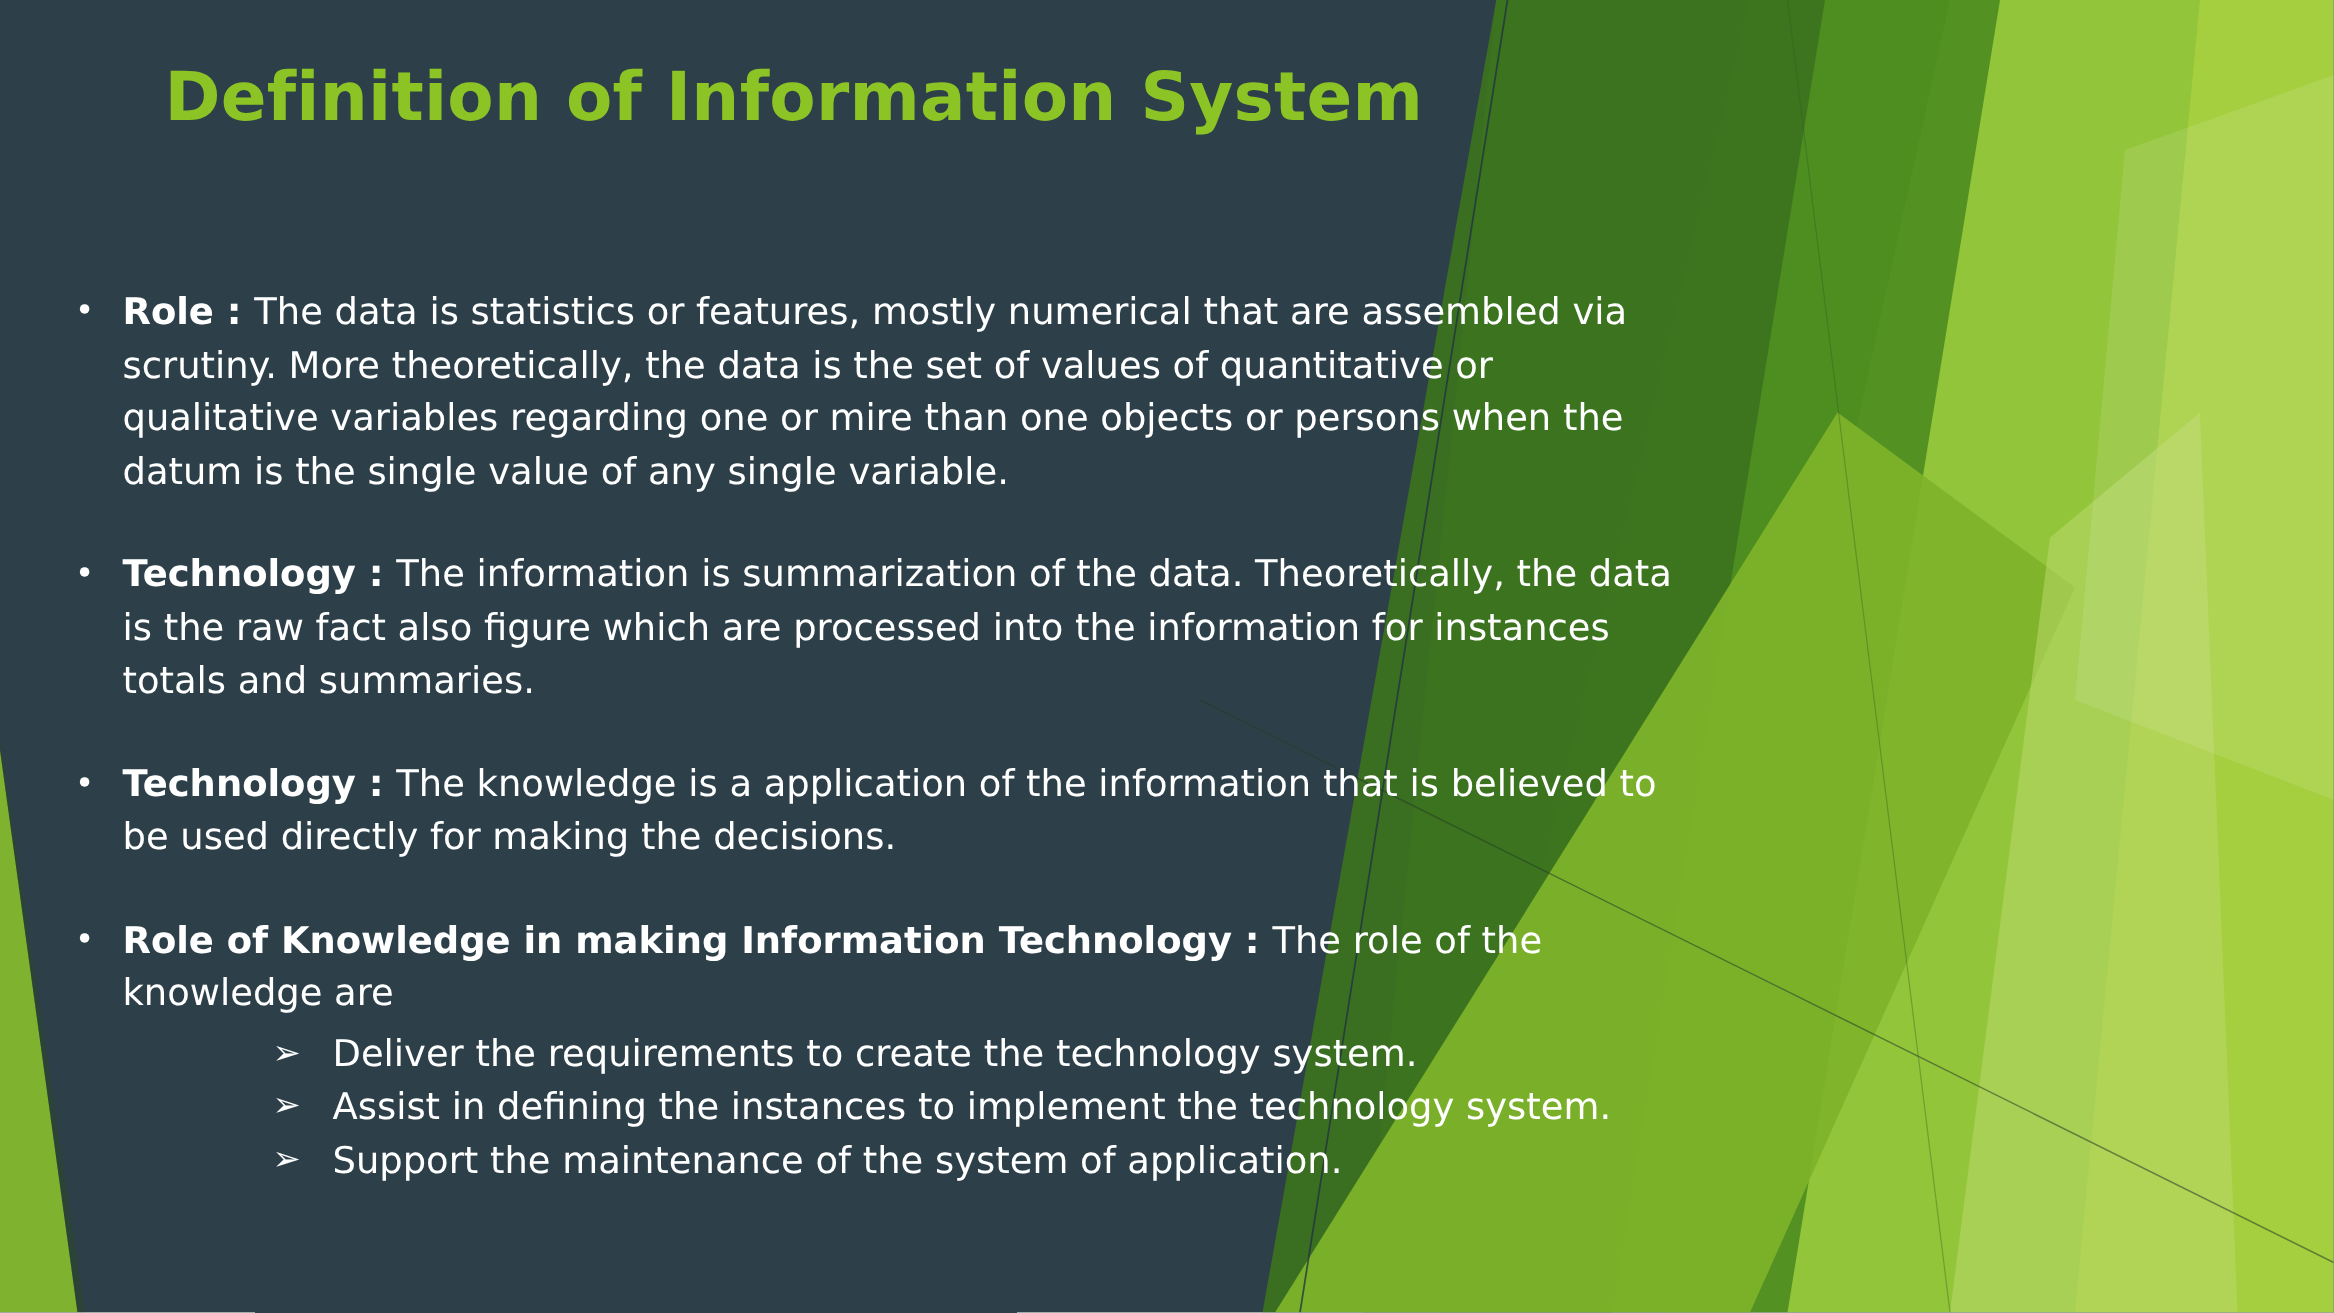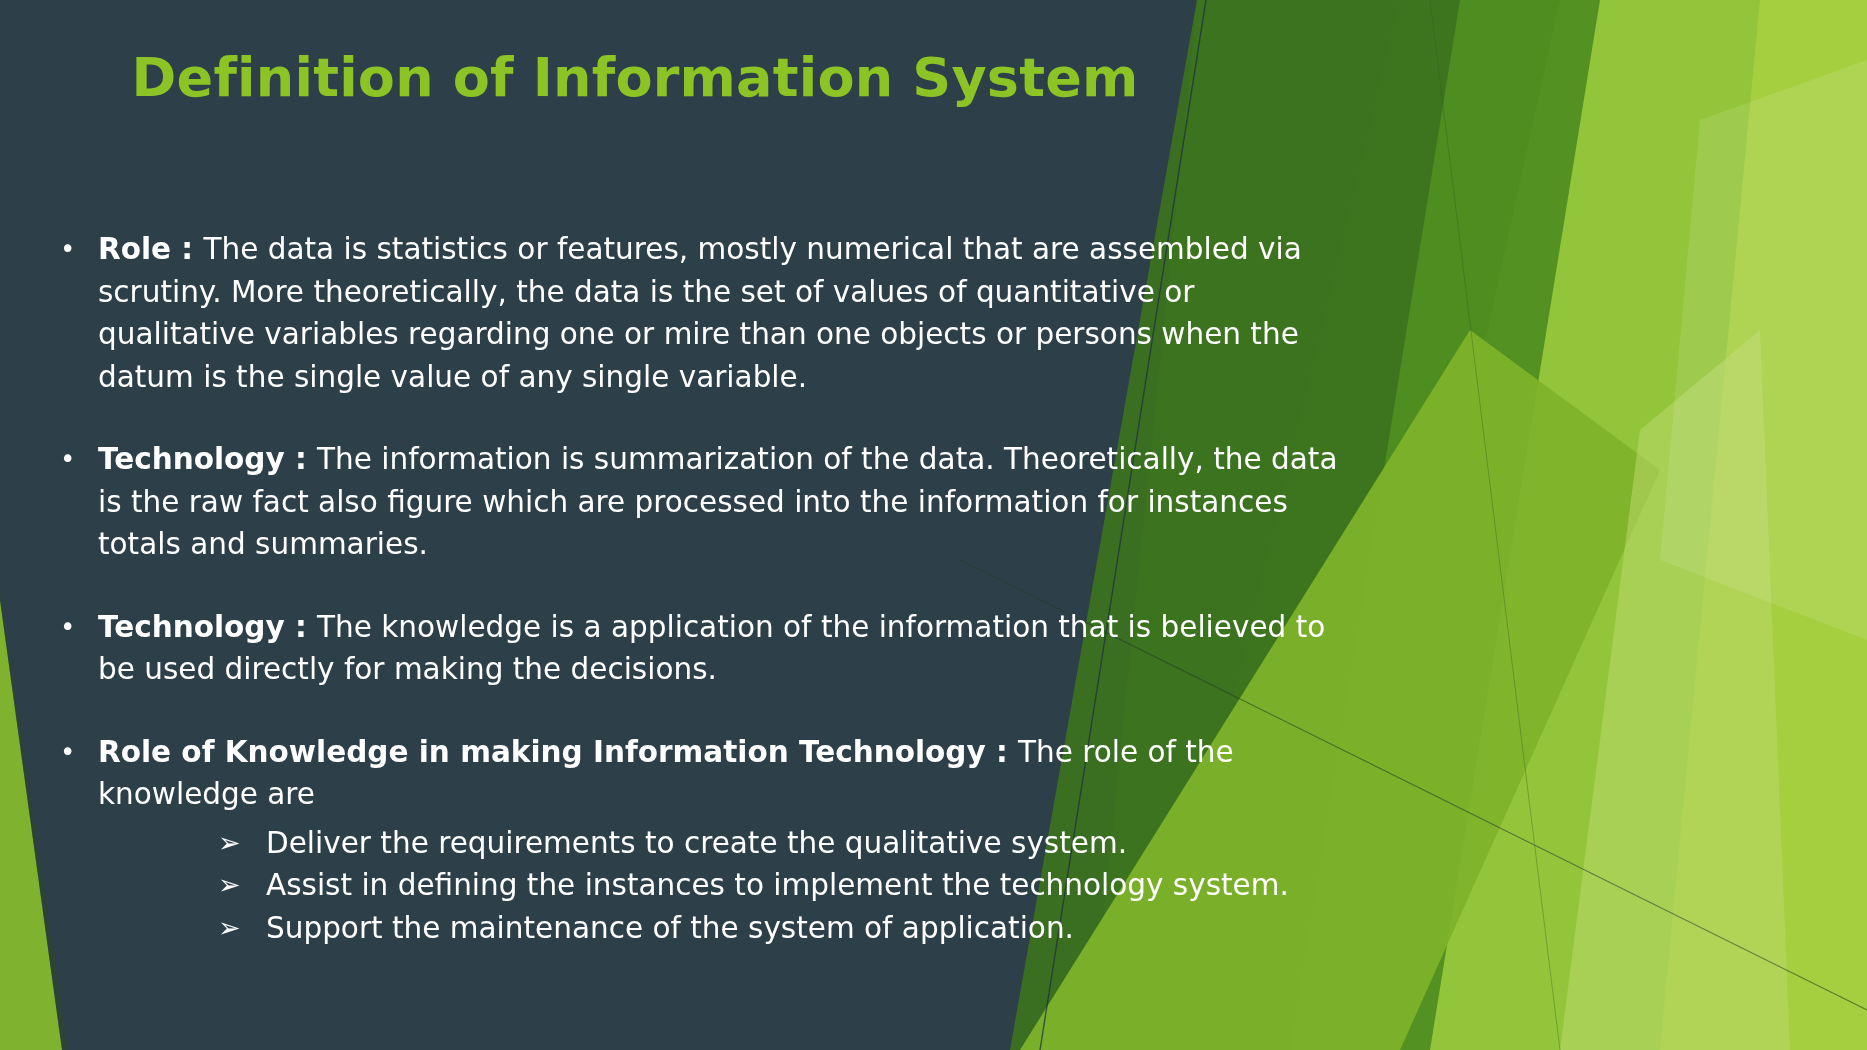--- a/index.html
+++ b/index.html
@@ -154,21 +154,21 @@
       </div>
 
       <div class="bullet-block">
         <span class="bullet-marker">•</span>
         <div class="bullet-text">
           <span class="lead">Role of Knowledge in making Information Technology : </span><span>The role of the knowledge are</span>
 
           <div class="sub-list">
             <div class="sub-item">
               <span class="sub-marker">➢</span>
-              <span class="sub-label">Deliver the requirements to create the qualitative system.</span>
+              <span class="sub-label">Deliver the requirements to create the technology system.</span>
             </div>
             <div class="sub-item">
               <span class="sub-marker">➢</span>
               <span class="sub-label">Assist in defining the instances to implement the technology system.</span>
             </div>
             <div class="sub-item">
               <span class="sub-marker">➢</span>
               <span class="sub-label">Support the maintenance of the system of application.</span>
             </div>
           </div>

